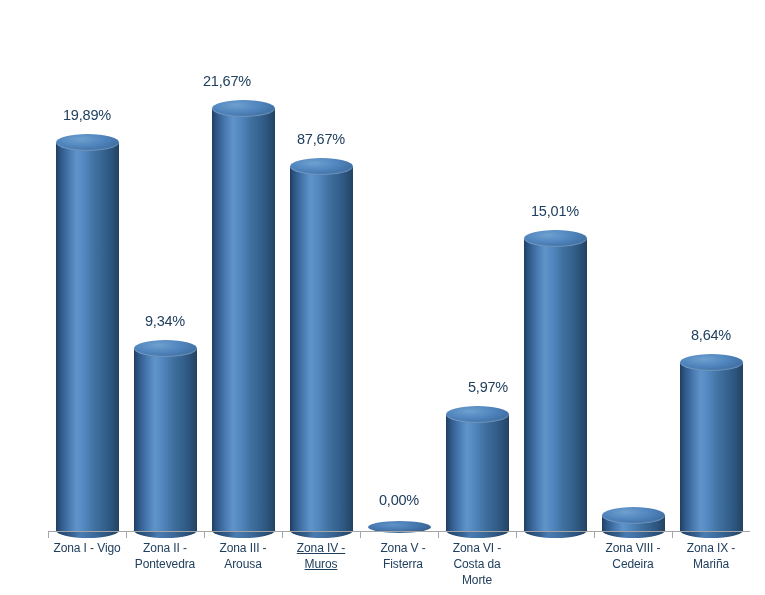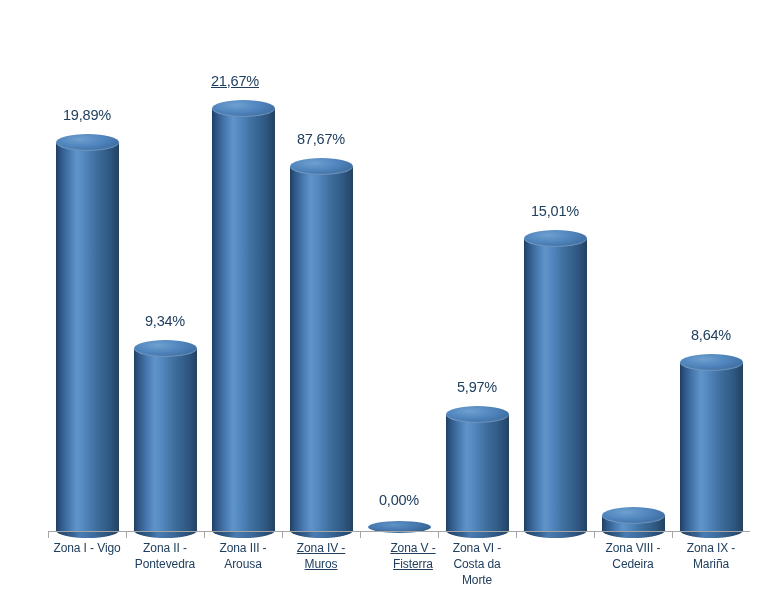--- a/index.html
+++ b/index.html
@@ -161,50 +161,50 @@
       <div class="cat-label" style="left: 126px; width: 78px;">
         <div>Zona II -</div>
         <div>Pontevedra</div>
       </div>
       <div class="axis-tick" style="left: 204px;"></div>
       <div class="bar" style="left: 212px; width: 63px; top: 108.002px; height: 422.998px;">
         <div class="bar-bottom-cap" style="bottom: -7px;"></div>
         <div class="bar-body" style="height: 422.998px;"></div>
         <div class="bar-top" style="top: -8.5px;"></div>
       </div>
-      <div class="value-label" style="left: 175px; width: 120px; top: 73px; text-decoration: underline;">21,67%</div>
+      <div class="value-label" style="left: 167px; width: 120px; top: 73px;">21,67%</div>
       <div class="cat-label" style="left: 204px; width: 78px;">
         <div>Zona III -</div>
         <div>Arousa</div>
       </div>
       <div class="axis-tick" style="left: 282px;"></div>
       <div class="bar" style="left: 290px; width: 63px; top: 166.171px; height: 364.829px;">
         <div class="bar-bottom-cap" style="bottom: -7px;"></div>
         <div class="bar-body" style="height: 364.829px;"></div>
         <div class="bar-top" style="top: -8.5px;"></div>
       </div>
       <div class="value-label" style="left: 261px; width: 120px; top: 131px;">87,67%</div>
       <div class="cat-label" style="left: 282px; width: 78px; text-decoration: underline;">
         <div>Zona IV -</div>
         <div>Muros</div>
       </div>
       <div class="axis-tick" style="left: 360px;"></div>
       <div class="bar-zero" style="left: 368px; width: 63px; top: 521px;"></div>
       <div class="value-label" style="left: 339px; width: 120px; top: 492px;">0,00%</div>
-      <div class="cat-label" style="left: 374px; width: 78px; text-decoration: underline;">
+      <div class="cat-label" style="left: 364px; width: 78px;">
         <div>Zona V -</div>
         <div>Fisterra</div>
       </div>
       <div class="axis-tick" style="left: 438px;"></div>
       <div class="bar" style="left: 446px; width: 63px; top: 414.466px; height: 116.534px;">
         <div class="bar-bottom-cap" style="bottom: -7px;"></div>
         <div class="bar-body" style="height: 116.534px;"></div>
         <div class="bar-top" style="top: -8.5px;"></div>
       </div>
-      <div class="value-label" style="left: 417px; width: 120px; top: 379px;">5,97%</div>
+      <div class="value-label" style="left: 428px; width: 120px; top: 379px;">5,97%</div>
       <div class="cat-label" style="left: 438px; width: 78px;">
         <div>Zona VI -</div>
         <div>Costa da</div>
         <div>Morte</div>
       </div>
       <div class="axis-tick" style="left: 516px;"></div>
       <div class="bar" style="left: 524px; width: 63px; top: 238.005px; height: 292.995px;">
         <div class="bar-bottom-cap" style="bottom: -7px;"></div>
         <div class="bar-body" style="height: 292.995px;"></div>
         <div class="bar-top" style="top: -8.5px;"></div>

